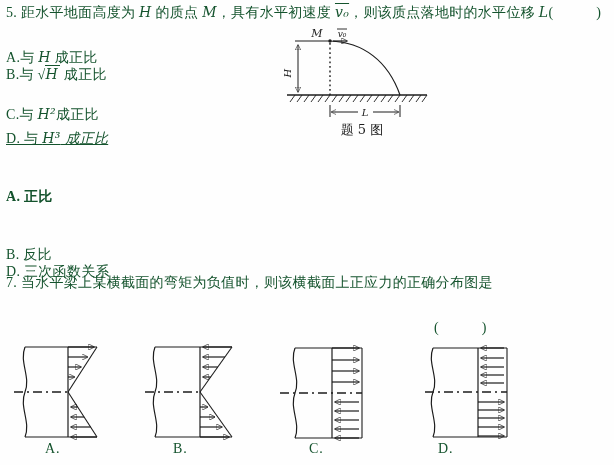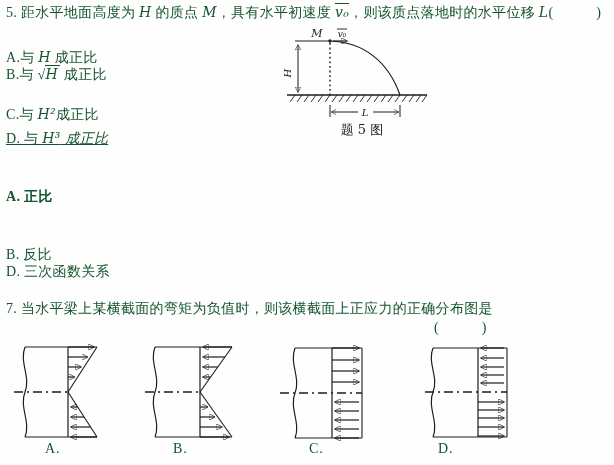--- a/index.html
+++ b/index.html
@@ -80,21 +80,21 @@
       <line x1="90" y1="86" x2="115.5" y2="86" stroke-width="1" marker-end="url(#ah)"></line>
       <text x="82" y="89.5" font-size="10" font-style="italic" text-anchor="middle">L</text>
     </g>
     <text x="79" y="108" font-size="13" text-anchor="middle">题 5 图</text>
   </svg>
 
   <div class="line" style="left:6px;top:188px;font-weight:bold;">A. 正比</div>
   <div class="line" style="left:6px;top:230px;margin-top:16px;">B. 反比</div>
   <div class="line" style="left:6px;top:263px;text-align:center;">D. 三次函数关系</div>
 
-  <div class="line" style="left:6px;top:300px;">7. 当水平梁上某横截面的弯矩为负值时，则该横截面上正应力的正确分布图是</div>
+  <div class="line" style="left:6px;top:274px;">7. 当水平梁上某横截面的弯矩为负值时，则该横截面上正应力的正确分布图是</div>
   <div class="line" style="left:434px;top:319px;">(　　　)</div>
 
   <svg class="fig" style="left:14px;top:340px;" width="100" height="105" viewBox="0 0 100 105">
     <path d="M 11,7 C 5,22 17,37 11,52 C 5,67 17,82 11,97" stroke-width="1.2"></path>
     <line x1="11" y1="7" x2="83" y2="7" stroke-width="1.2"></line>
     <line x1="11" y1="97" x2="83" y2="97" stroke-width="1.2"></line>
     <line x1="54" y1="7" x2="54" y2="97" stroke-width="1.2"></line>
     <line x1="0" y1="52" x2="56" y2="52" stroke-width="1.3" stroke-dasharray="9 4 2 4"></line>
     <line x1="54" y1="52" x2="83" y2="7" stroke-width="1.1"></line>
     <line x1="54" y1="52" x2="83" y2="97" stroke-width="1.1"></line>

